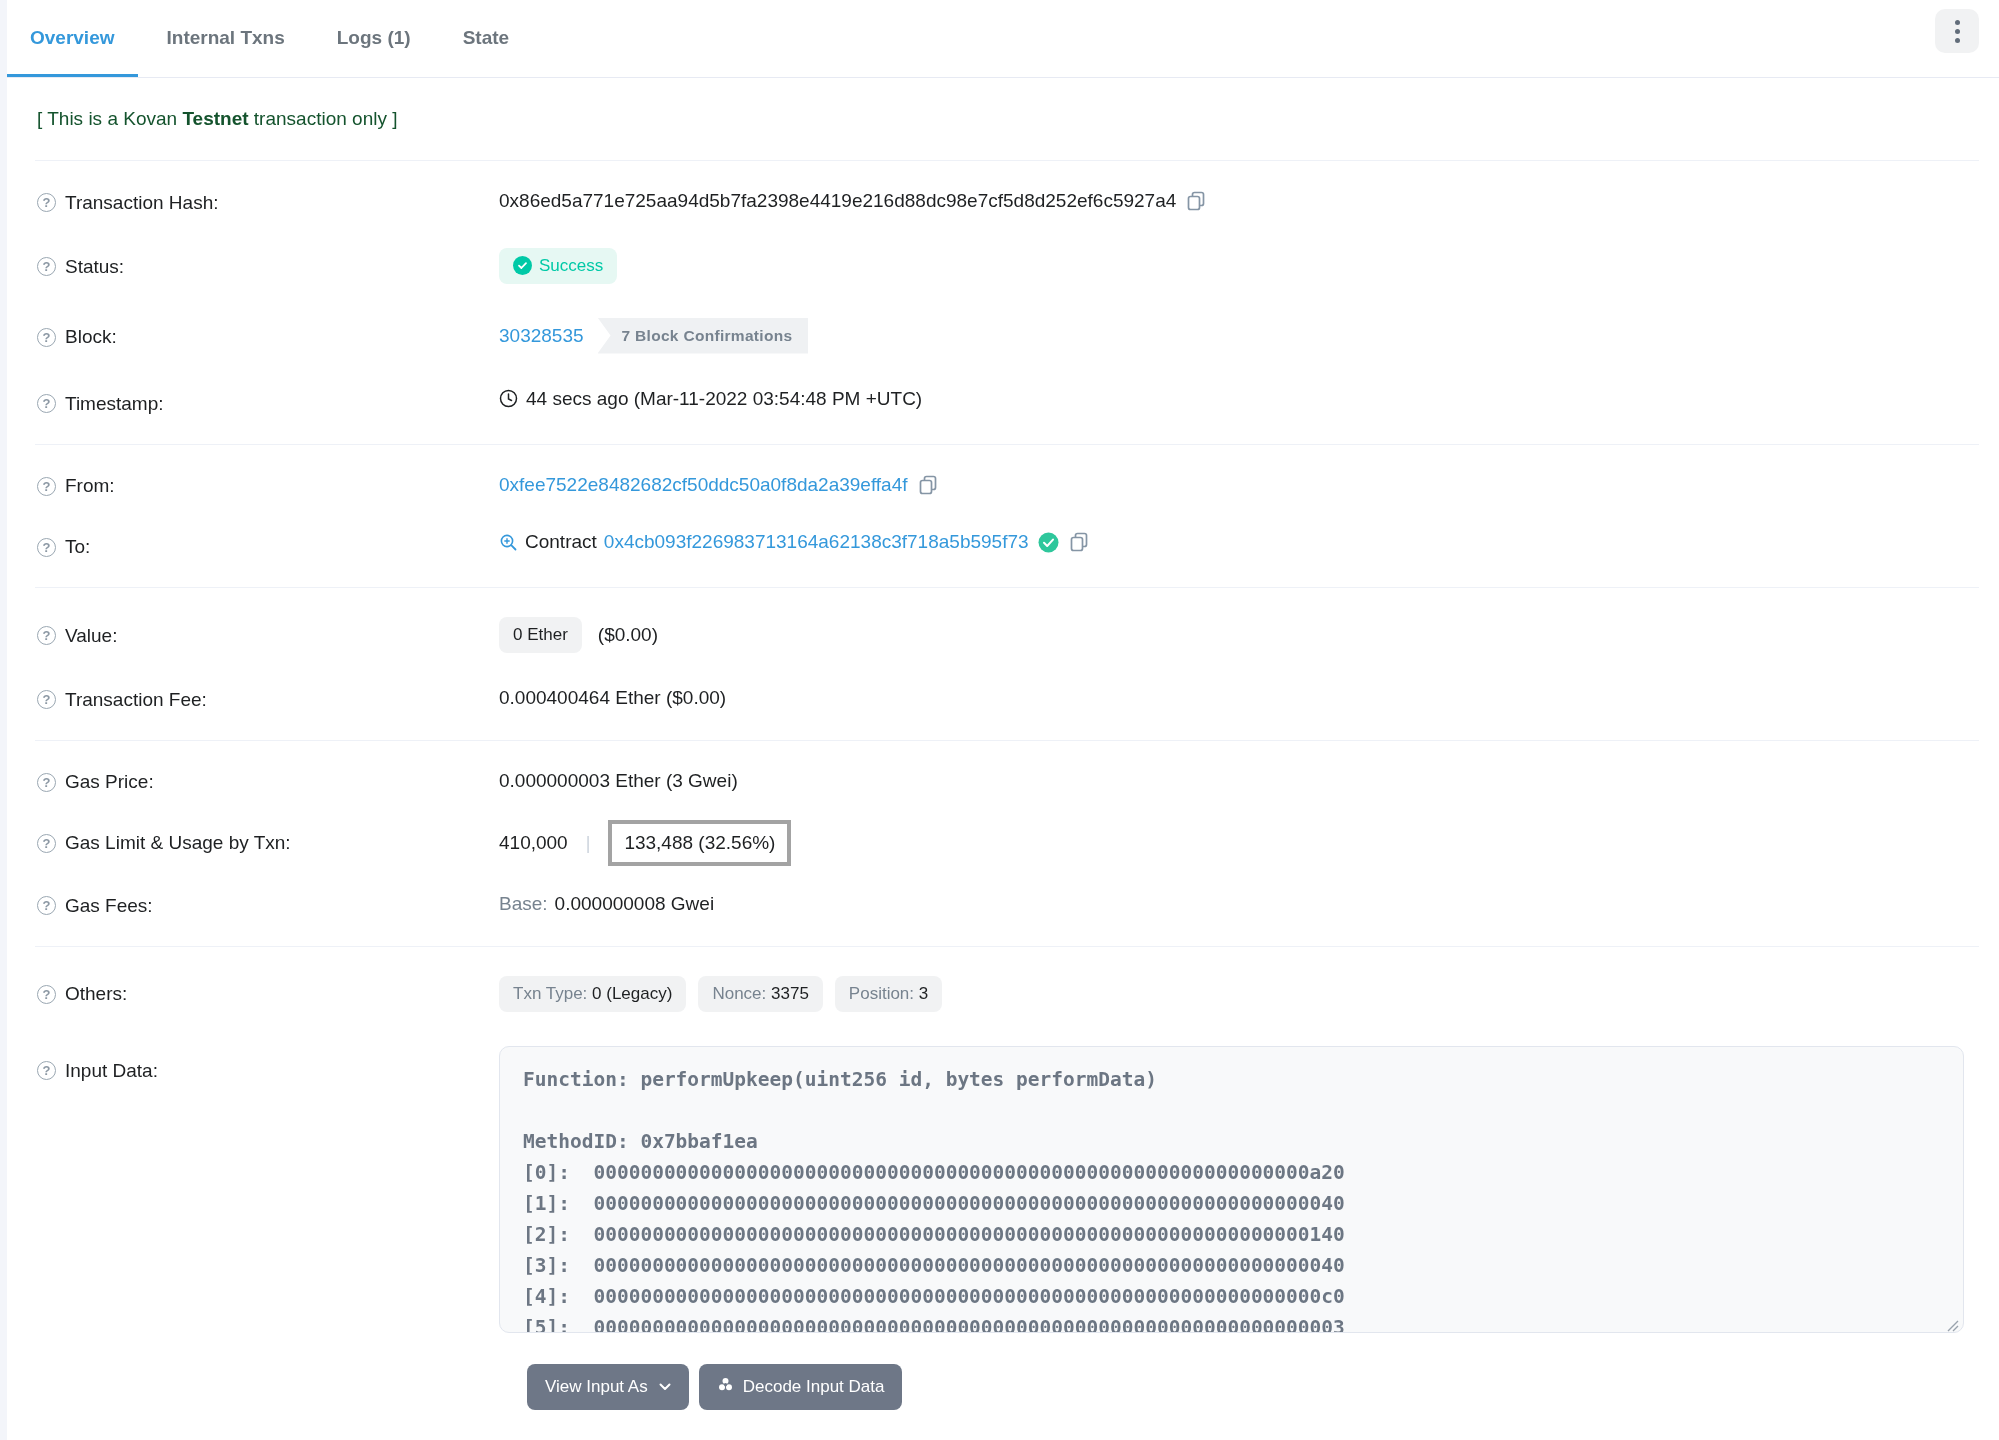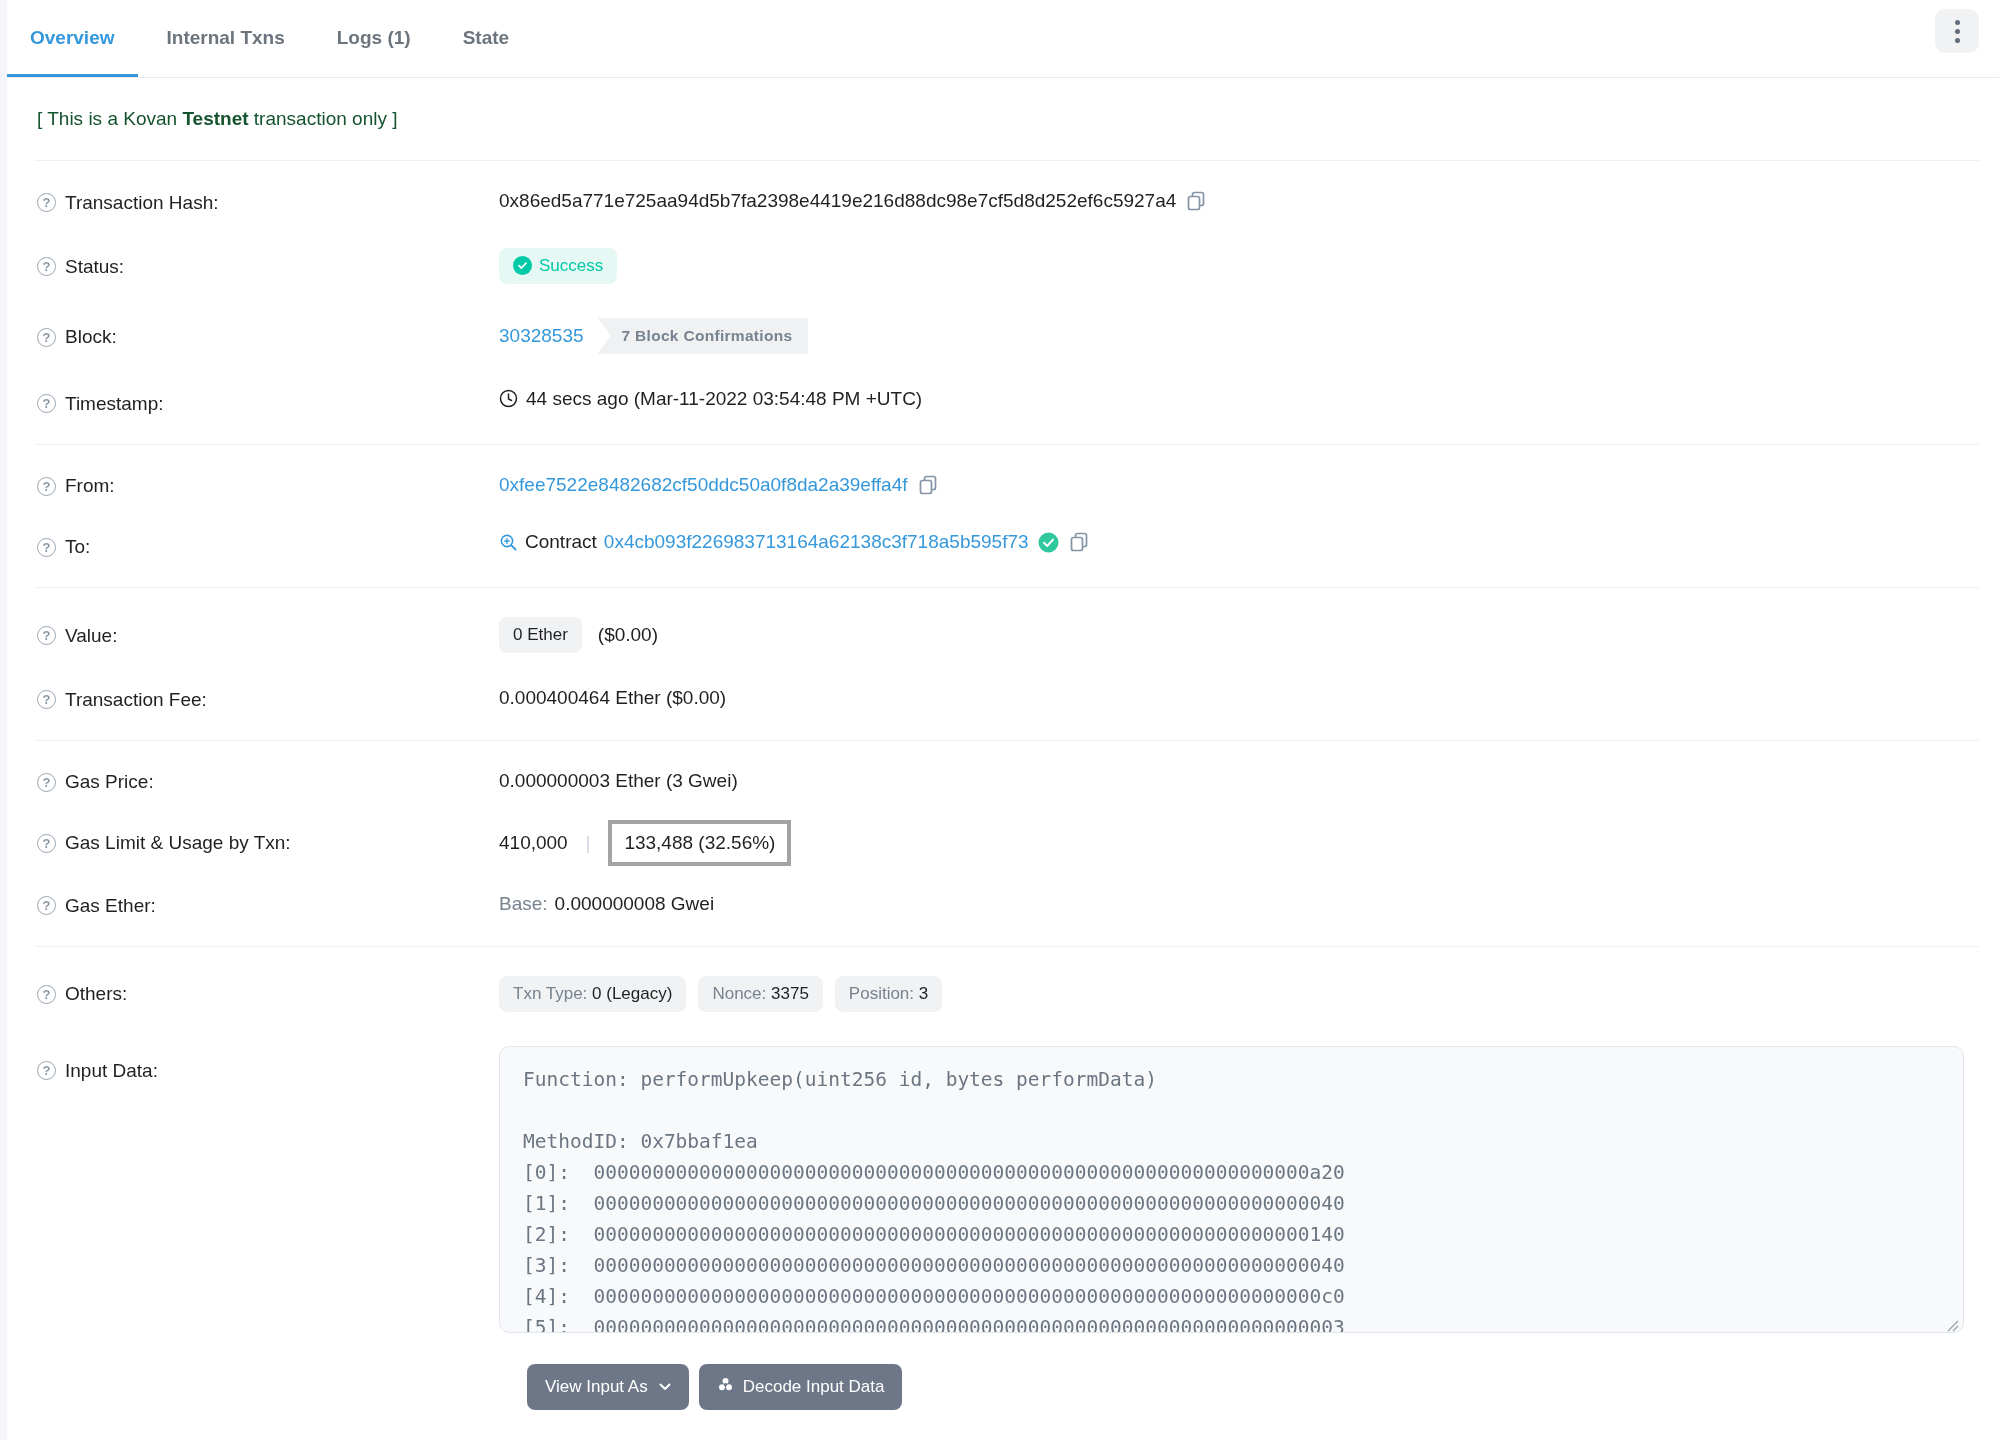--- a/index.html
+++ b/index.html
@@ -50,21 +50,21 @@
   .usd { margin-left:16px; }
 
   .muted { color:#77838f; }
   .sep-bar { color:#ccd3dc; margin:0 18px; font-size:18px; }
   .red-box { display:inline-block; border:4px solid #a3a3a3; padding:8px 12px; font-size:19px; color:#1e2022; }
 
   
   .input-row { align-items:flex-start; }
   .input-row .row-label { padding-top:14px; }
   .input-box { position:relative; width:1465px; height:287px; background:#f8f9fa; border:1.5px solid #e2e6ee; border-radius:10px; padding:17px 0 0 23px; overflow:hidden; font-family:"DejaVu Sans Mono", monospace; font-size:19.5px; color:#6c7683; cursor:text; }
-  .mono-line { white-space:pre; line-height:31px; }
+  .mono-line { white-space:pre; line-height:31px;font-weight:bold; }
   .blank-line { height:31px; }
   .resize-handle { position:absolute; right:4px; bottom:4px; width:14px; height:14px; }
 
   .btn-row { display:flex; gap:10px; margin:14px 0 0 520px; }
   .btn { display:inline-flex; align-items:center; gap:9px; background:#6e7787; color:#fff; font-size:17px; border:none; border-radius:8px; padding:12px 18px; cursor:pointer; font-family:"Liberation Sans", sans-serif; }
   .caret { display:inline-flex; margin-left:2px; }
 
   .bottom-divider { border-top:1px solid #eef1f7; margin:26px 20px 0 28px; }
 </style>
 </head>
@@ -249,21 +249,21 @@
       <div class="row-value">
         <span>410,000</span>
         <span class="sep-bar">|</span>
         <span class="red-box">133,488 (32.56%)</span>
       </div>
     </div>
 
     <div class="row">
       <div class="row-label">
         <span class="q-icon">?</span>
-        <span>Gas Ether:</span>
+        <span>Gas Fees:</span>
       </div>
       <div class="row-value">
         <span class="muted">Base:</span>
         <span style="width:7px"></span>
         <span>0.000000008 Gwei</span>
       </div>
     </div>
   </div>
 
   <div class="divider"></div>

